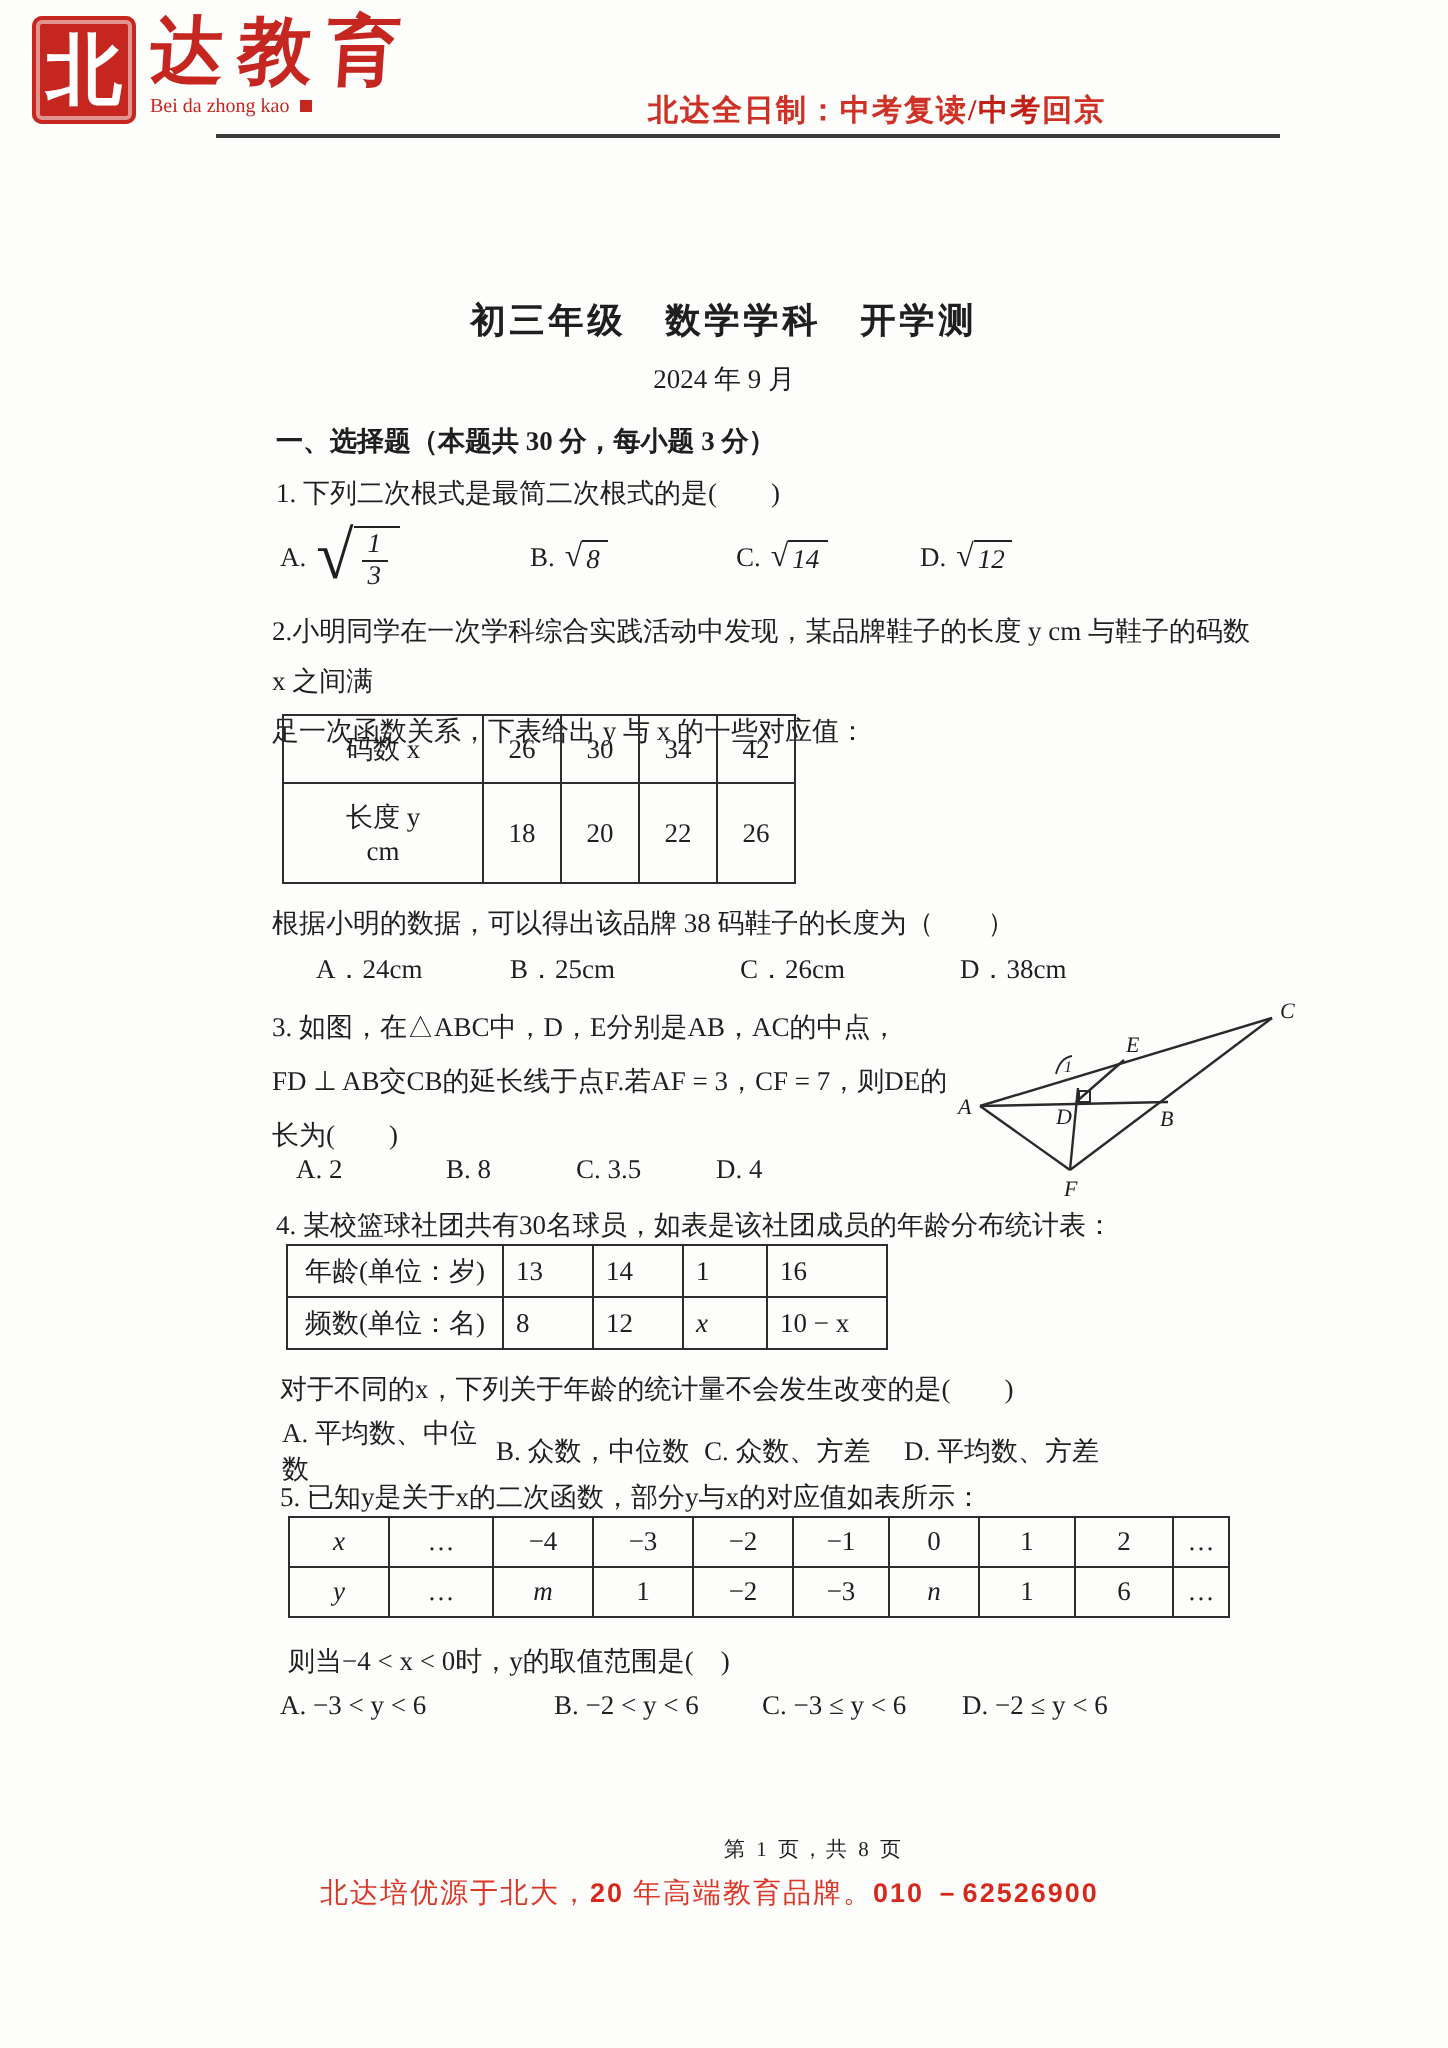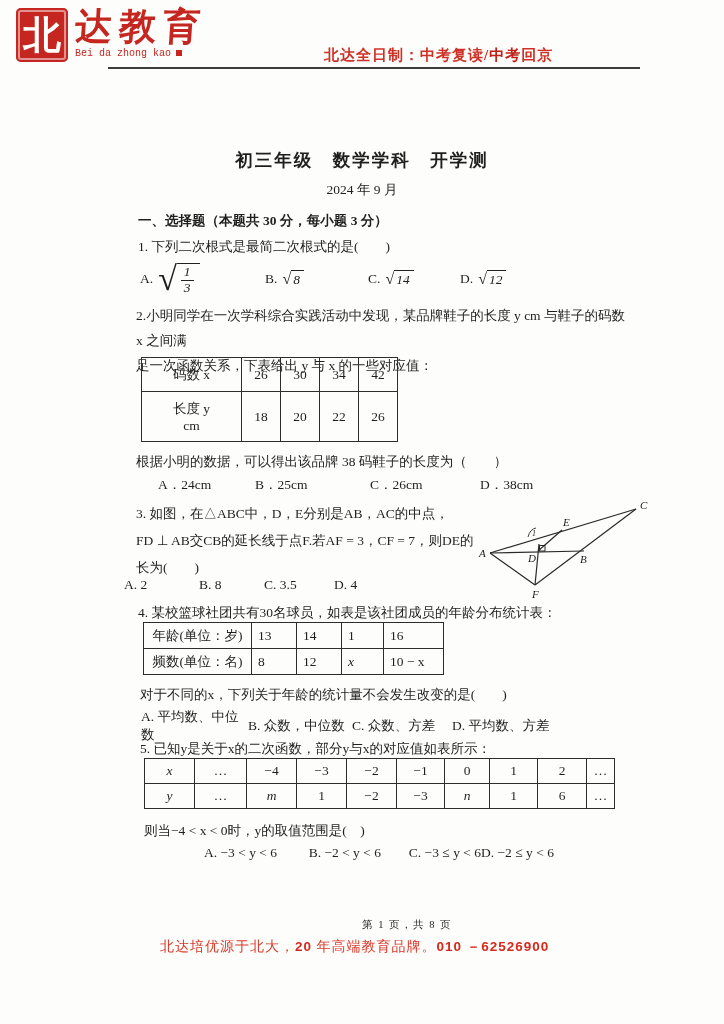--- a/index.html
+++ b/index.html
@@ -9,21 +9,21 @@
   .abs { position:absolute; }
   .preline { white-space:pre-line; }
 
   
   .seal { width:52px; height:54px; background:#c5261f; color:#fff; font-size:38px; font-weight:bold;
           display:flex; align-items:center; justify-content:center; border-radius:5px;
           box-shadow: inset 0 0 0 2px #c5261f, inset 0 0 0 4px rgba(255,255,255,.5); }
   .logo { left:16px; top:8px; display:flex; align-items:flex-start; }
   .logo-text { margin-left:7px; }
   .brand { color:#c5261f; font-size:37px; font-weight:bold; letter-spacing:7px; line-height:1.05; transform:skewX(-4deg); }
-  .logo-sub { color:#c5261f; font-size:10px; margin-top:1px; display:flex; align-items:center; gap:5px; font-family:Liberation Mono, monospace; }
+  .logo-sub { color:#c5261f; font-size:10px; margin-top:1px; display:flex; align-items:center; gap:5px; font-family:Liberation Serif, serif; }
   .logo-sub .sq { width:6px; height:6px; background:#c5261f; display:inline-block; }
   .tagline { left:284px; top:46px; color:#ce3126; font-size:15px; font-weight:600; letter-spacing:1px;margin-left:40px; }
   .tagline b { font-weight:800; color:#c02015; }
   .header-rule { left:108px; top:67px; width:532px; height:2px; background:#3c3c3c; }
 
   
   .title { left:0; top:148px; width:100%; text-align:center; font-size:17.5px; font-weight:bold; letter-spacing:2px; }
   .date { left:0; top:181px; width:100%; text-align:center; font-size:13.5px; }
   .section { left:138px; top:212px; font-size:13.5px; font-weight:bold; }
 
@@ -146,21 +146,21 @@
   <div class="abs optrow" style="left:158px; top:476px;">
     <span style="width:97px;">A．24cm</span>
     <span style="width:115px;">B．25cm</span>
     <span style="width:110px;">C．26cm</span>
     <span>D．38cm</span>
   </div>
 
   <div class="abs qtext preline" style="left:136px; top:500px; width:352px; line-height:27px;">3. 如图，在△ABC中，D，E分别是AB，AC的中点，
 FD ⊥ AB交CB的延长线于点F.若AF = 3，CF = 7，则DE的
 长为(　　)</div>
-  <div class="abs optrow" style="left:124px; top:577px;">
+  <div class="abs optrow" style="left:148px; top:577px;">
     <span style="width:75px;">A. 2</span>
     <span style="width:65px;">B. 8</span>
     <span style="width:70px;">C. 3.5</span>
     <span>D. 4</span>
   </div>
   <svg class="abs fig" style="left:478px; top:496px;" width="195" height="108" viewBox="0 0 195 108">
     <line x1="12" y1="57" x2="158" y2="13"></line>
     <line x1="12" y1="57" x2="106" y2="55"></line>
     <line x1="12" y1="57" x2="57" y2="89"></line>
     <line x1="158" y1="13" x2="57" y2="89"></line>
@@ -246,21 +246,21 @@
       <td>−2</td>
       <td>−3</td>
       <td class="it">n</td>
       <td>1</td>
       <td>6</td>
       <td>…</td>
     </tr>
   </tbody>
     </table>
   <div class="abs qtext" style="left:144px; top:818px;">则当−4 &lt; x &lt; 0时，y的取值范围是(　)</div>
-  <div class="abs optrow" style="left:140px; top:845px;text-align:right;">
+  <div class="abs optrow" style="left:140px; top:845px;">
     <span style="width:137px;">A. −3 &lt; y &lt; 6</span>
     <span style="width:104px;">B. −2 &lt; y &lt; 6</span>
     <span style="width:100px;">C. −3 ≤ y &lt; 6</span>
     <span>D. −2 ≤ y &lt; 6</span>
   </div>
 
   <div class="abs pageinfo">第 1 页，共 8 页</div>
   <div class="abs slogan"><span>北达培优源于北大，</span><b>20</b><span> 年高端教育品牌。</span><b>010 －62526900</b></div>
 
 </div>

